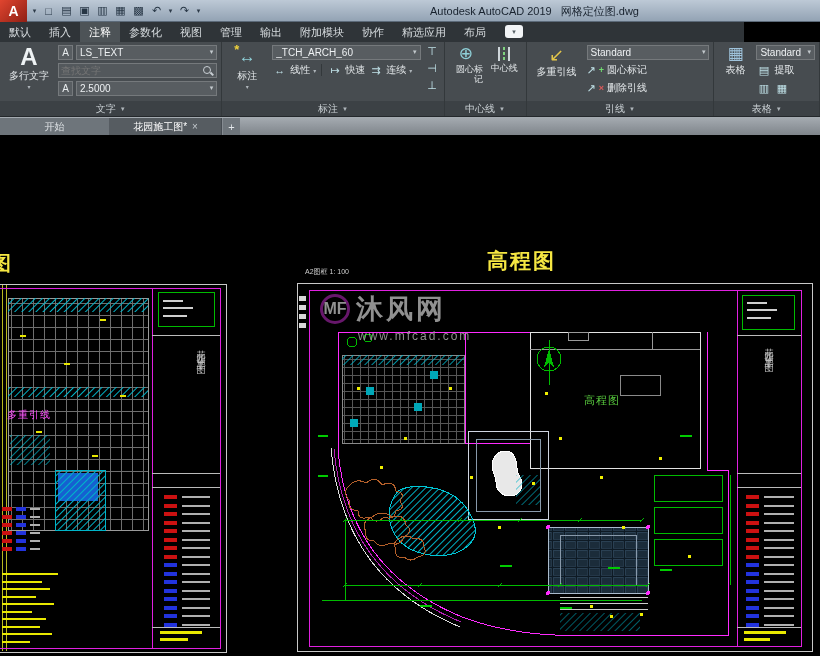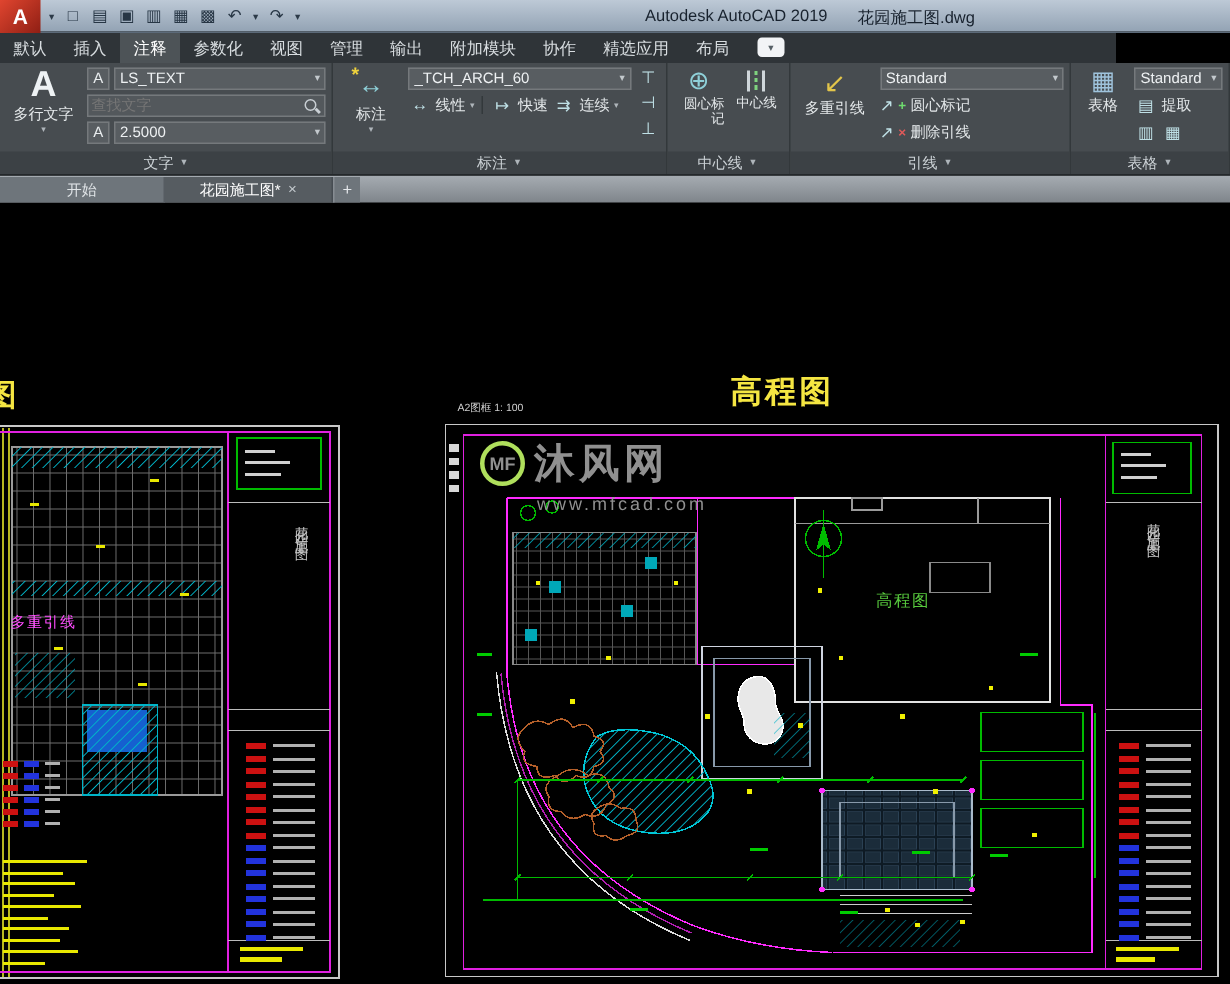--- a/index.html
+++ b/index.html
@@ -10,21 +10,21 @@
   .titlebar{position:absolute;top:0;left:0;width:820px;height:22px;
     background:linear-gradient(#bdc9d6,#93a3b4);border-bottom:1px solid #5c6a79;
     display:flex;align-items:center;z-index:30}
   .acad-logo{width:27px;height:22px;background:linear-gradient(135deg,#e0452f,#8f1f14);
     color:#fff;font-weight:bold;font-size:14px;display:flex;align-items:center;justify-content:center}
   .qat{display:flex;align-items:center;margin-left:3px;gap:1px}
   .qat-ico{width:17px;height:18px;display:flex;align-items:center;justify-content:center;
     font-size:11px;color:#273645}
   .qat-dd{font-size:7px;color:#2c3a48;width:9px;text-align:center}
   .title-text{position:absolute;left:430px;top:0;height:22px;display:flex;align-items:center;
-    gap:20px;font-size:11px;color:#18222e;white-space:nowrap}
+    gap:9px;font-size:11px;color:#18222e;white-space:nowrap}
 
   
   .ribbon-tabs{position:absolute;top:22px;left:0;width:744px;height:20px;background:#2f3438;
     display:flex;align-items:stretch;font-size:11px;color:#d8dde0;z-index:29}
   .rtab{padding:0 9px;display:flex;align-items:center;cursor:default;white-space:nowrap}
   .rtab.active{background:#4d5357;color:#fff}
   .ribbon-toggle{width:18px;height:13px;background:#f2f4f6;border-radius:3px;margin:3px 0 0 10px;
     display:flex;align-items:center;justify-content:center;font-size:7px;color:#566066}
 
   
@@ -91,22 +91,22 @@
   .canvas{position:absolute;top:135px;left:0;width:820px;height:521px;background:#000}
   .canvas svg{position:absolute;top:0;left:0}
   .ov{position:absolute;white-space:nowrap;pointer-events:none}
   .partial-title{left:-9px;top:115px;font-size:20px;font-weight:bold;color:#f5e642}
   .main-title{left:487px;top:112px;font-size:21px;font-weight:bold;color:#f5e642;letter-spacing:2px}
   .frame-info{left:305px;top:132px;font-size:7px;color:#cfcfcf}
   .grid-label{left:7px;top:273px;font-size:10px;color:#ff4bff;letter-spacing:1px}
   .elev-label{left:584px;top:258px;font-size:11px;color:#57c83d;letter-spacing:1px}
   .watermark{left:320px;top:156px;color:#9d9d9d;opacity:.92}
   .wm-row{display:flex;align-items:center;gap:6px}
-  .wm-logo{width:30px;height:30px;border:3px solid #bef264;border-radius:50%;display:flex;
-    align-items:center;justify-content:center;font-size:12px;font-weight:bold}
+  .wm-logo{width:30px;height:30px;border:3px solid #701a75;border-radius:50%;display:flex;
+    align-items:center;justify-content:center;font-size:16px;font-weight:bold}
   .wm-name{font-size:27px;font-weight:bold;letter-spacing:3px}
   .wm-url{font-size:12px;letter-spacing:2px;margin:2px 0 0 38px}
   .vtext{writing-mode:vertical-rl;font-size:9px;letter-spacing:4px;color:#c8c8c8}
   .vtext.left{left:194px;top:208px}
   .vtext.right{left:762px;top:206px}
 </style>
 </head>
 <body>
 
 <div class="titlebar">
@@ -119,21 +119,21 @@
     <span class="qat-ico">▥</span>
     <span class="qat-ico">▦</span>
     <span class="qat-ico">▩</span>
     <span class="qat-ico">↶</span>
     <span class="qat-dd">▾</span>
     <span class="qat-ico">↷</span>
     <span class="qat-dd">▾</span>
   </div>
   <div class="title-text">
     <span>Autodesk AutoCAD 2019</span>
-    <span>花园施工图.dwg</span>
+    <span>网格定位图.dwg</span>
   </div>
 </div>
 
 <div class="ribbon-tabs">
   <div class="rtab">默认</div>
   <div class="rtab">插入</div>
   <div class="rtab active">注释</div>
   <div class="rtab">参数化</div>
   <div class="rtab">视图</div>
   <div class="rtab">管理</div>

